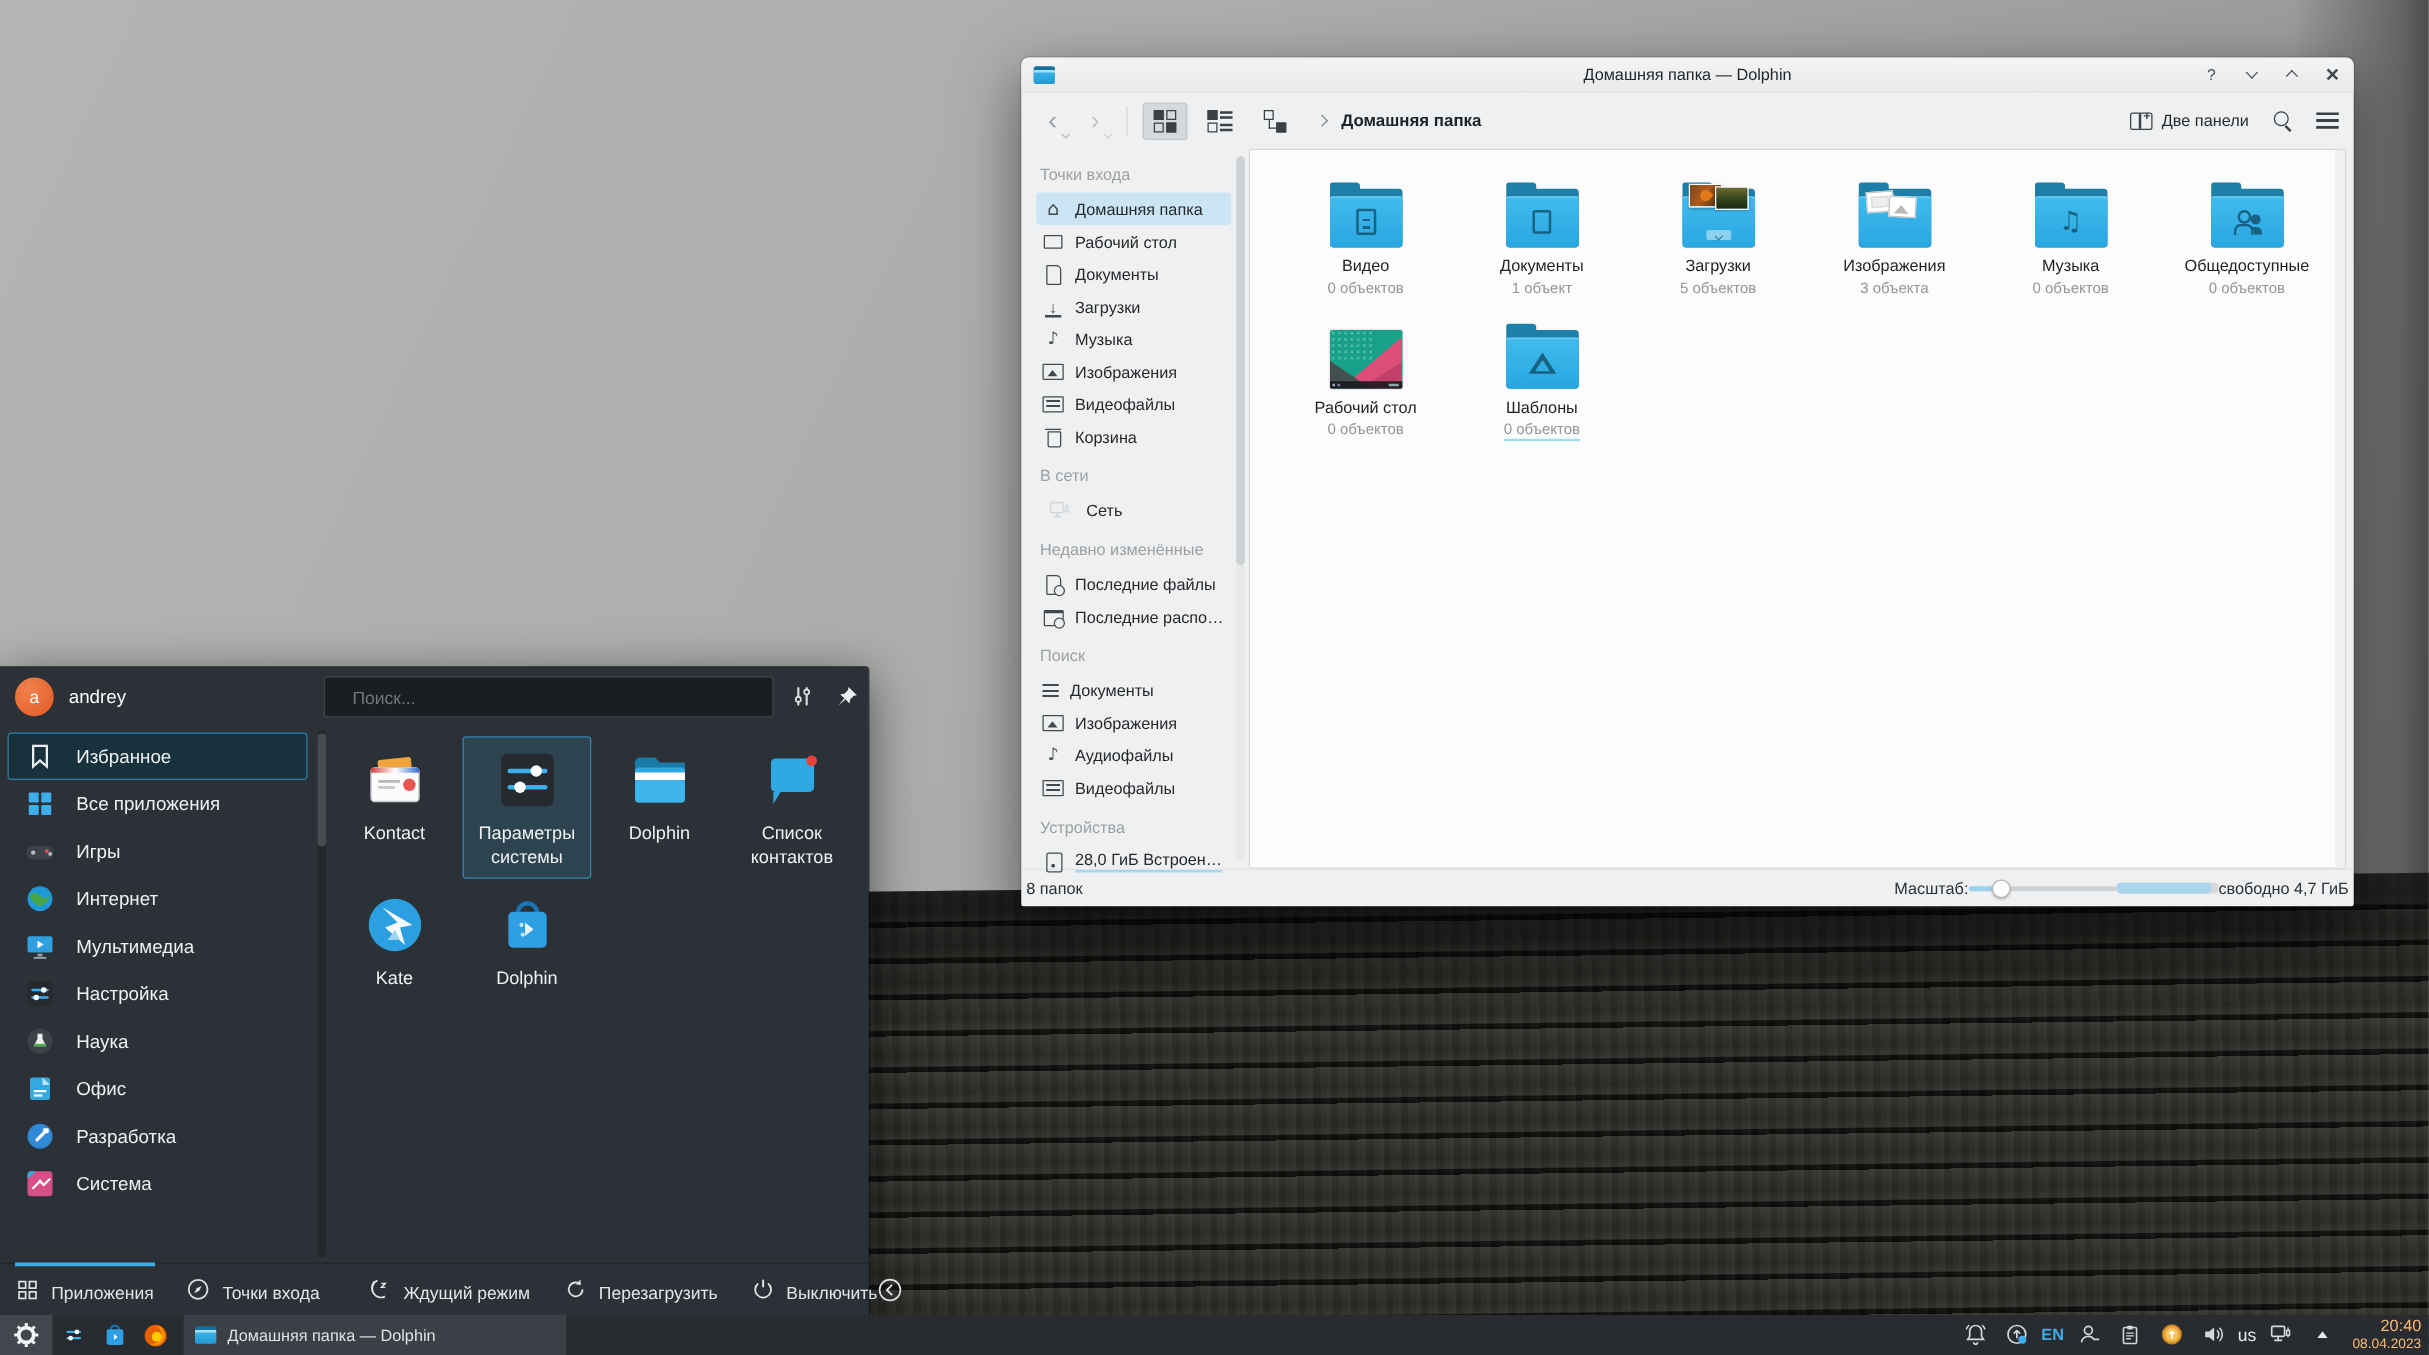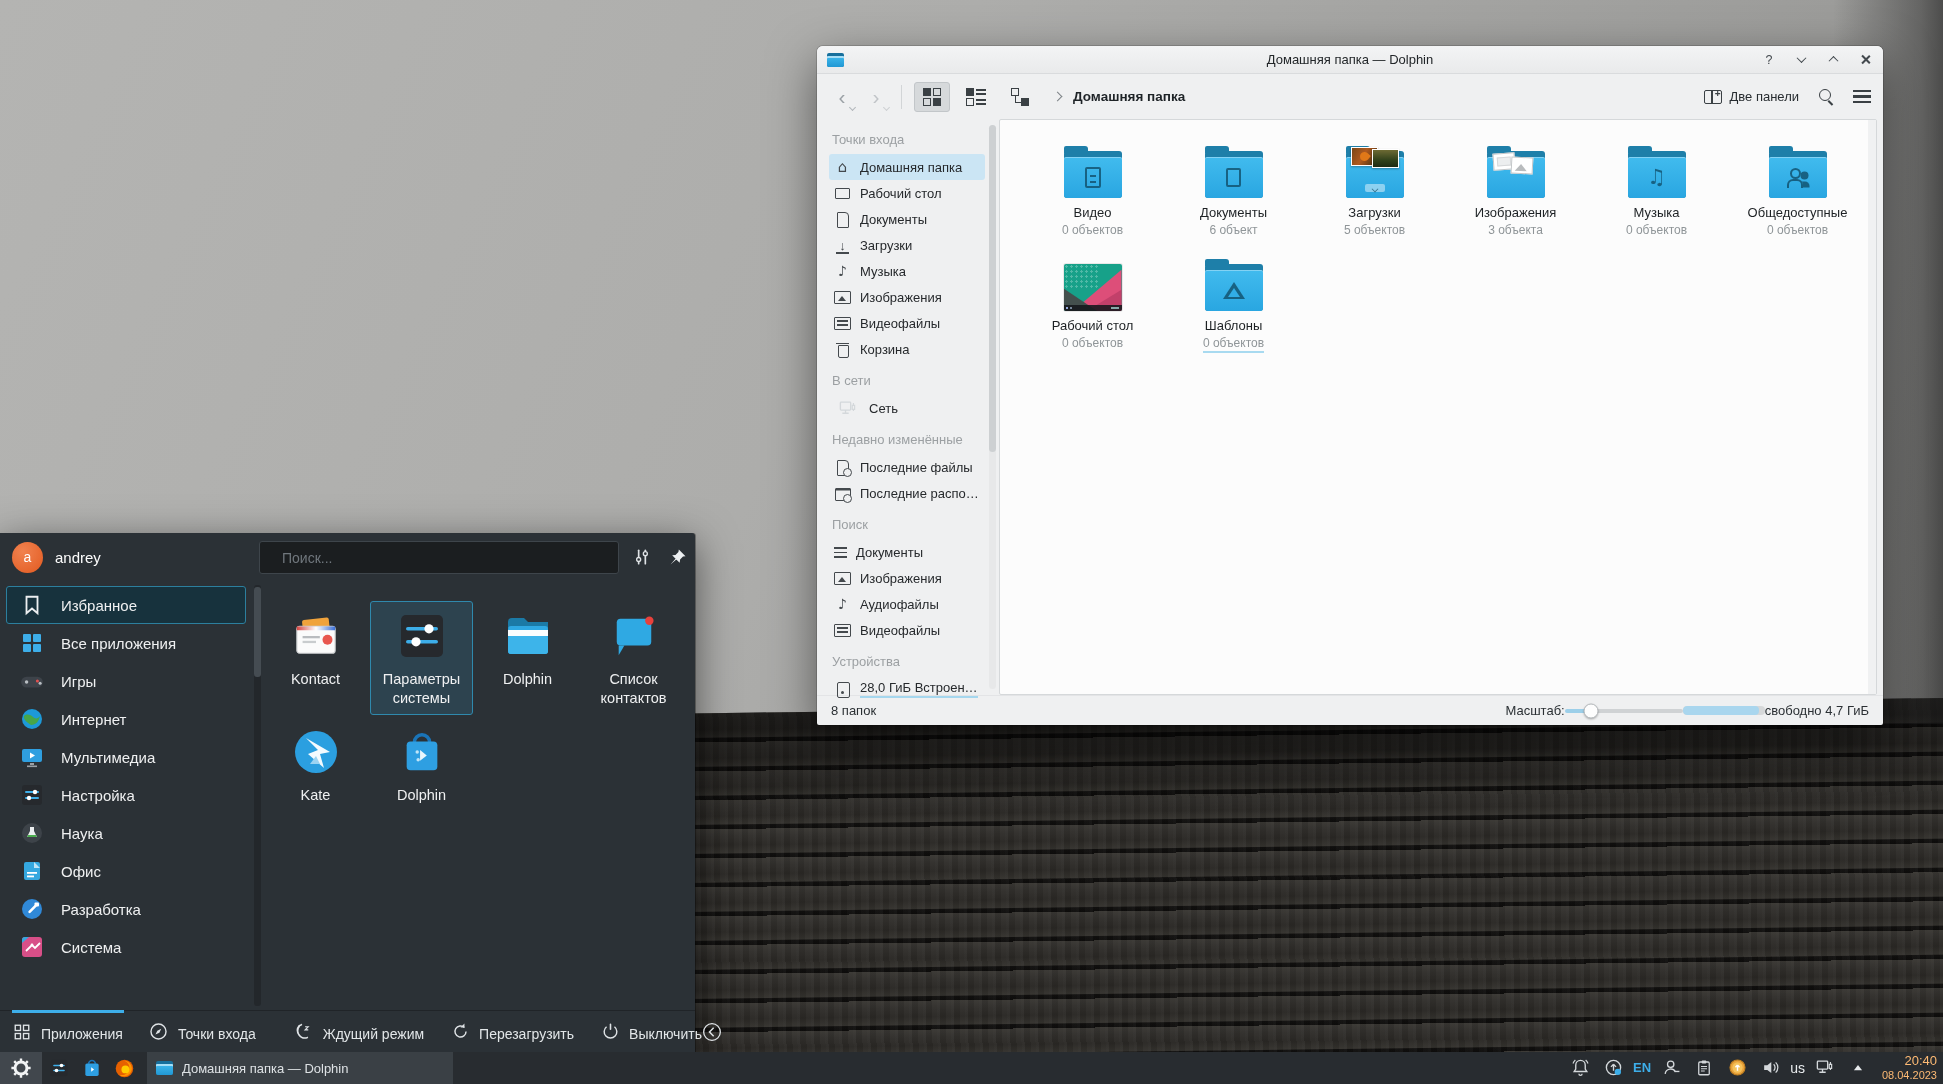--- a/index.html
+++ b/index.html
@@ -127,21 +127,21 @@
   .desk { position:relative; width:58px; height:47px; border-radius:2px; overflow:hidden; background:#17a189; box-shadow:0 0 0 1px rgba(0,0,0,.08); }
   .desk i { position:absolute; inset:0; }
   .desk .d-dots { background:radial-gradient(rgba(255,255,255,.25) 1px, transparent 1.2px); background-size:5px 5px; width:60%; height:55%; }
   .desk .d-pink { clip-path:polygon(16% 100%,100% 12%,100% 100%); background:#dd4e79; }
   .desk .d-pink2 { clip-path:polygon(40% 100%,100% 55%,100% 100%); background:#c2406a; }
   .desk .d-dark { clip-path:polygon(0 52%,58% 100%,0 100%); background:#44504d; }
   .desk .d-bar { top:auto; height:6px; background:rgba(22,24,28,.88); }
   .desk .d-bar::before { content:""; position:absolute; left:2px; top:2px; width:2px; height:2px; background:#9ad; box-shadow:4px 0 0 #789; }
   .desk .d-bar::after { content:""; position:absolute; right:3px; top:2px; width:8px; height:2px; background:#8aa; }
 
-  .statusbar { height:30px; flex:none; display:flex; align-items:center; padding:0 14px; font-size:13px; color:#2b3034; gap:0; border-top:1px solid #e3e4e6; }
+  .statusbar { height:30px; flex:none; display:flex; align-items:center; padding:0 4px; font-size:13px; color:#2b3034; gap:0; border-top:1px solid #e3e4e6; }
   .zoom-track { width:118px; height:4px; border-radius:2px; background:linear-gradient(to right,#9ccfe9 0 22%,#cfd2d4 22%); position:relative; }
   .zoom-knob { position:absolute; top:50%; left:22%; width:15px; height:15px; border-radius:50%; background:#fdfdfd; border:1px solid #b4b8bb; transform:translate(-50%,-50%); box-shadow:0 1px 2px rgba(0,0,0,.25); }
   .cap-bar { width:82px; height:9px; border-radius:4px; background:#d6d8d9; overflow:hidden; }
   .cap-bar i { display:block; height:100%; width:93%; background:#a9d6ee; border-radius:4px; }
 
   .mini-folder { width:17px; height:14px; position:relative; flex:none; }
   .mini-folder::before { content:""; position:absolute; inset:0; background:#176f9c; border-radius:2px; }
   .mini-folder::after { content:""; position:absolute; left:0; right:0; top:3px; bottom:0; background:linear-gradient(#3fb9ed,#2198d4); border-radius:1px 1px 2px 2px; box-shadow:inset 0 2px 0 rgba(255,255,255,.55); }
 
   
@@ -154,21 +154,21 @@
   .l-search { position:absolute; left:259px; top:8px; width:360px; height:33px; background:#1b1e20; border:1px solid #3e454b; border-radius:3px; display:flex; align-items:center; padding:0 22px; font-size:14px; color:#70777d; }
   .hd-ic { position:absolute; top:12px; width:24px; height:24px; display:flex; align-items:center; justify-content:center; }
   .hd-filter { left:630px; } .hd-pin { left:666px; }
 
   .l-body { flex:1; display:flex; min-height:0; position:relative; }
   .cats { width:250px; flex:none; padding:5px 4px 0 6px; }
   .cat { height:38px; display:flex; align-items:center; gap:13px; padding:0 9px; border-radius:3px; font-size:15px; border:1px solid transparent; }
   .cat.sel { background:#17323d; border-color:#2c7f9e; }
   .cats-scroll { position:absolute; left:254px; top:4px; bottom:4px; width:7px; background:#23272b; border-radius:3px; }
   .cats-scroll i { position:absolute; left:0; right:0; top:2px; height:90px; background:#454c52; border-radius:3px; }
-  .favs { position:absolute; left:264px; top:20px; display:grid; grid-template-columns:repeat(4,104px); gap:2px; }
+  .favs { position:absolute; left:264px; top:8px; display:grid; grid-template-columns:repeat(4,104px); gap:2px; }
   .fav { width:103px; min-height:103px; padding:9px 4px 6px; display:flex; flex-direction:column; align-items:center; border:1px solid transparent; border-radius:3px; }
   .fav.sel { border-color:#2f89ad; background:rgba(61,174,233,.14); }
   .flabel { margin-top:9px; font-size:14.5px; text-align:center; line-height:1.3; color:#eff0f1; }
 
   .lic { width:32px; height:32px; flex:none; display:flex; align-items:center; justify-content:center; }
   .fic { width:50px; height:50px; display:flex; align-items:center; justify-content:center; }
 
   .l-footer { height:42px; flex:none; border-top:1px solid #202428; display:flex; align-items:center; padding:0 12px; position:relative; font-size:14px; color:#e2e6e8; }
   .tab-ind { position:absolute; top:-1px; left:12px; width:112px; height:3px; background:#3daee9; }
   .foot-item { display:flex; align-items:flex-end; gap:9px; white-space:nowrap; }
@@ -348,21 +348,21 @@
           <div class="cell">
             <div class="icon-box">
               <span class="bf">
                 <span class="bf-back"></span>
                 <span class="bf-front">
                   <span class="emb-rect"></span>
                 </span>
               </span>
             </div>
             <div class="fname">Документы</div>
-            <div class="fcount">6 объект</div>
+            <div class="fcount">1 объект</div>
           </div>
           <div class="cell">
             <div class="icon-box">
               <span class="bf">
                 <span class="bf-back"></span>
                 <span class="bf-front"></span>
                 <span class="ph ph1"></span>
                 <span class="ph ph2"></span>
                 <span class="tray-mark"></span>
               </span>

